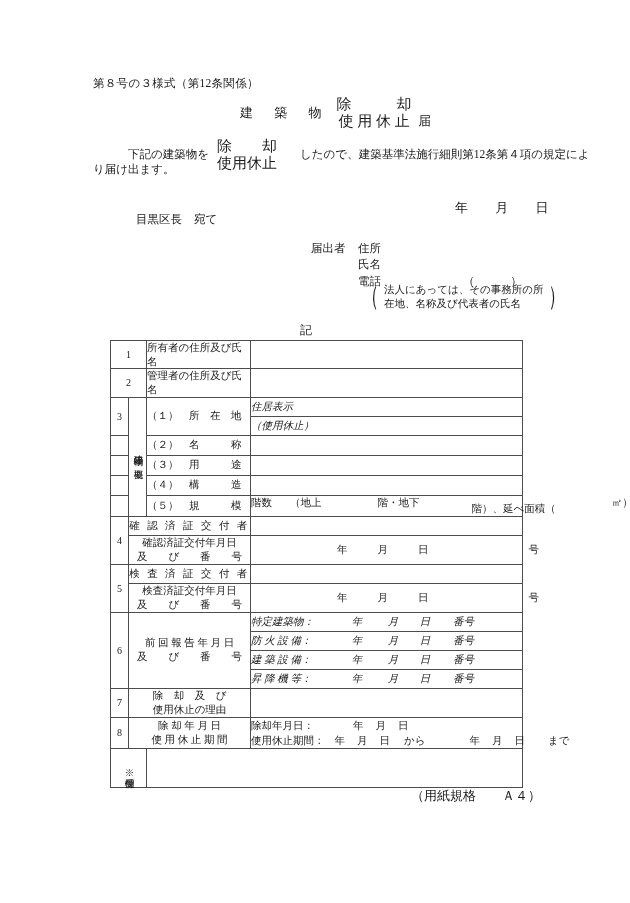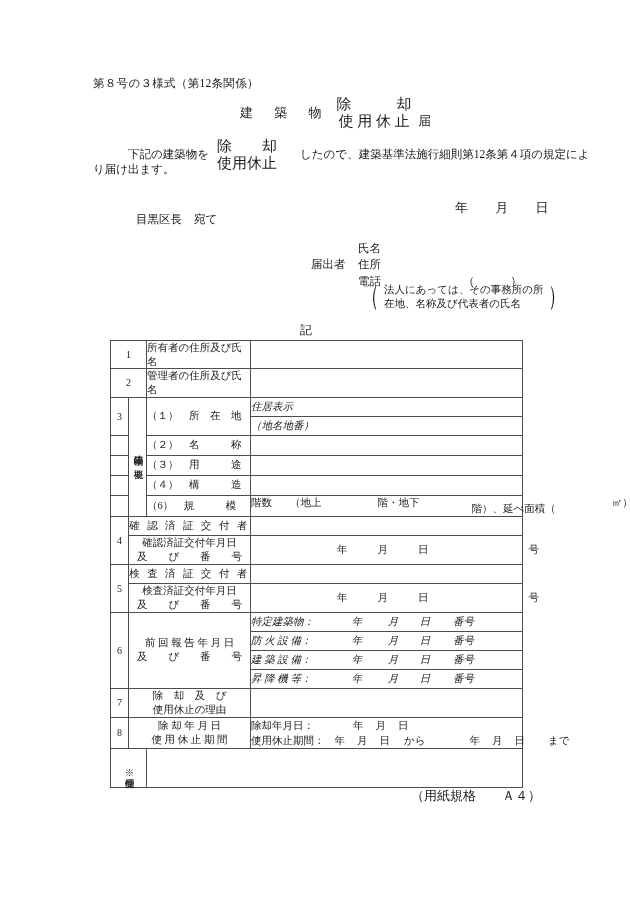--- a/index.html
+++ b/index.html
@@ -265,26 +265,26 @@
     <span>月</span>
     <span>日</span>
   </div>
 
   <div class="addressee">
     <span>目黒区長</span><span class="to">宛て</span>
   </div>
 
   <div class="submitter">
     <div class="row">
+      <span class="lbl">届出者</span>
+      <span class="fld">住所</span>
+    </div>
+    <div class="row">
       <span class="lbl"></span>
       <span class="fld">氏名</span>
-    </div>
-    <div class="row">
-      <span class="lbl">届出者</span>
-      <span class="fld">住所</span>
     </div>
     <div class="row">
       <span class="lbl"></span>
       <span class="fld">電話</span>
       <span class="paren-o">（</span>
       <span class="paren-c">）</span>
     </div>
   </div>
 
   <div class="note-paren">
@@ -321,21 +321,21 @@
 
       <tr>
         <td class="num" rowspan="2">3</td>
         <td class="vlabel" rowspan="6">
           <span class="vtext">建築物の概要</span>
         </td>
         <td class="label" rowspan="2">（１）　所　在　地</td>
         <td class="addr-disp r-sub">住居表示</td>
       </tr>
       <tr>
-        <td class="addr-sub r-sub">（地名地番）</td>
+        <td class="addr-sub r-sub">（使用休止）</td>
       </tr>
 
       <tr class="r1">
         <td class="vlabel"></td>
         <td class="label">（２）　名　　　称</td>
         <td class="value"></td>
       </tr>
 
       <tr class="r1">
         <td class="vlabel"></td>
@@ -344,21 +344,21 @@
       </tr>
 
       <tr class="r1">
         <td class="vlabel"></td>
         <td class="label">（４）　構　　　造</td>
         <td class="value"></td>
       </tr>
 
       <tr class="r1">
         <td class="vlabel"></td>
-        <td class="label">（6）　規　　　模</td>
+        <td class="label">（５）　規　　　模</td>
         <td class="value">
           <div class="scale-row">
             <span class="a">階数</span>
             <span class="b">（地上</span>
             <span class="c">階・地下</span>
             <span class="d2">階）、延べ面積（</span>
             <span class="f">㎡）</span>
           </div>
         </td>
       </tr>

